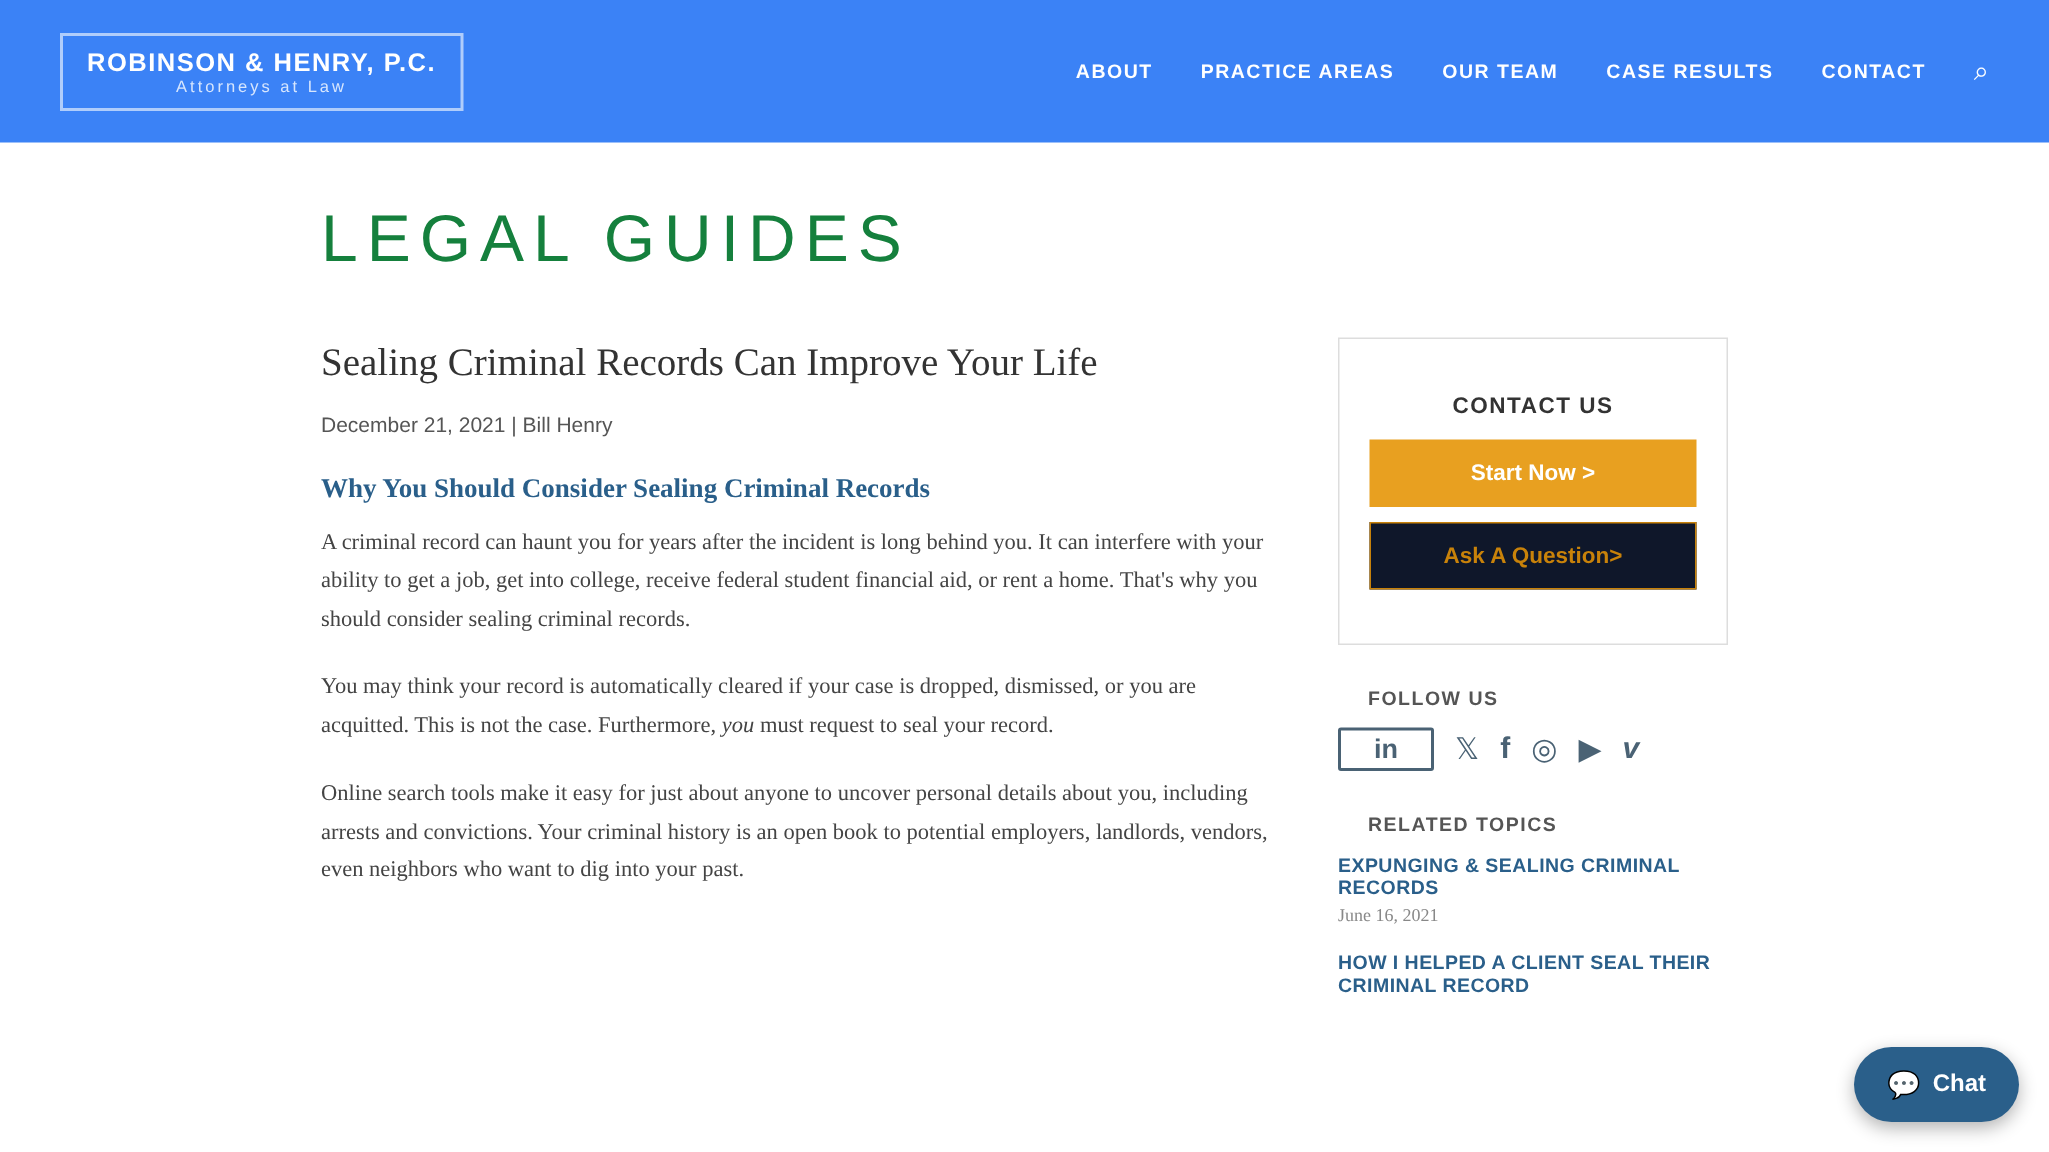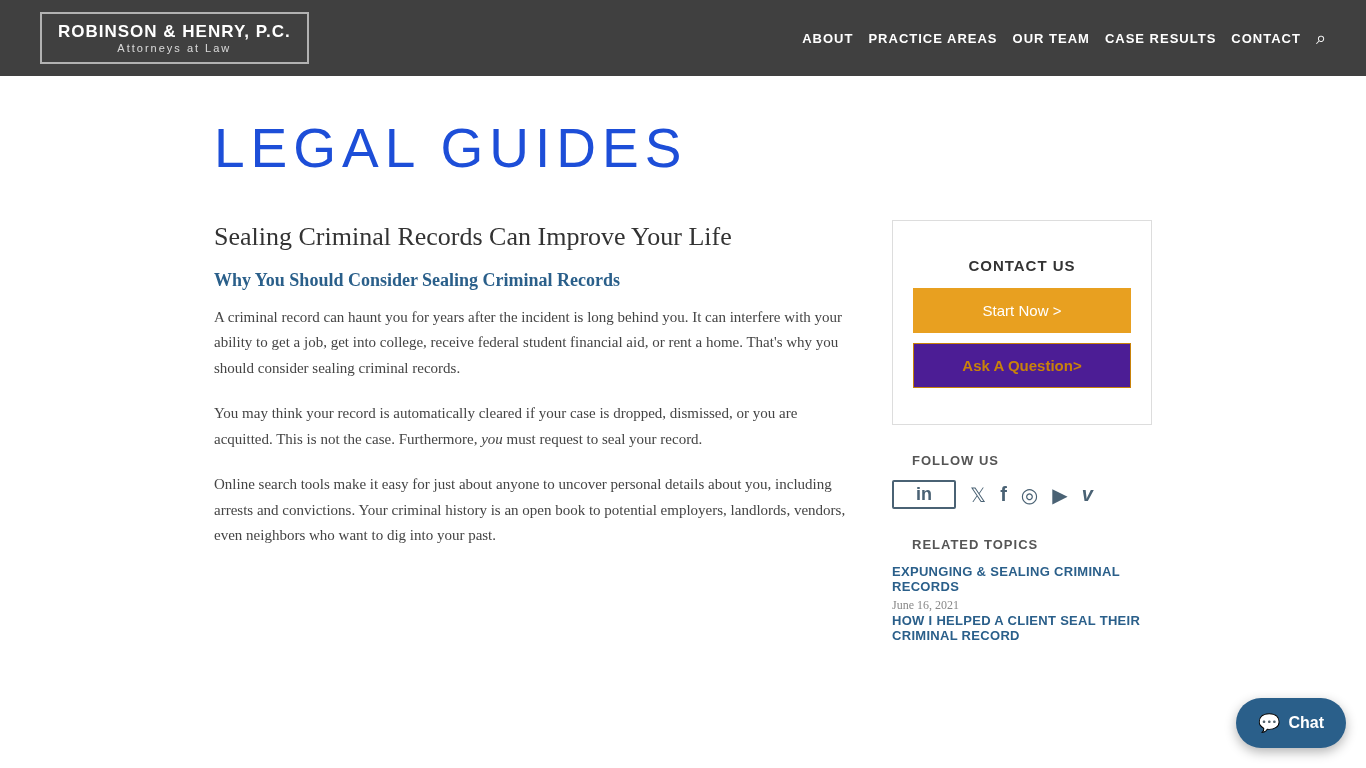--- a/index.html
+++ b/index.html
@@ -1,25 +1,25 @@
 <!DOCTYPE html>
 <html><head>
   <meta charset="utf-8">
   <style>
     * { margin: 0; padding: 0; box-sizing: border-box; }
     body { font-family: Georgia, 'Times New Roman', serif; background: #fff; color: #333; font-size: 16px; }
 
     
     .header {
-      background: #404040;
+      background: #3b82f6;
       padding: 0 40px;
       display: flex;
       align-items: center;
       justify-content: space-between;
-      height: 76px;
+      height: 95px;
     }
     .logo-area {
       display: flex;
       flex-direction: column;
       align-items: center;
       border: 2px solid rgba(255,255,255,0.6);
       padding: 8px 16px;
     }
     .logo-name {
       color: #fff;
@@ -30,21 +30,21 @@
     }
     .logo-subtitle {
       color: rgba(255,255,255,0.8);
       font-size: 11px;
       font-family: Arial, sans-serif;
       letter-spacing: 2px;
     }
     .nav {
       display: flex;
       align-items: center;
-      gap: 15px;
+      gap: 32px;
     }
     .nav a {
       color: #fff;
       text-decoration: none;
       font-family: Arial, sans-serif;
       font-size: 13px;
       font-weight: 600;
       letter-spacing: 1px;
       cursor: pointer;
     }
@@ -55,24 +55,24 @@
       cursor: pointer;
       font-size: 18px;
     }
 
     
     .page-title-area {
       padding: 40px 214px 20px;
     }
     .page-title {
       font-family: Arial, sans-serif;
-      font-size: 55px;
+      font-size: 44px;
       font-weight: 300;
       letter-spacing: 6px;
-      color: #1d4ed8;
+      color: #15803d;
     }
 
     
     .main-layout {
       display: flex;
       padding: 20px 214px 40px;
       gap: 40px;
       align-items: flex-start;
     }
 
@@ -144,29 +144,29 @@
       text-decoration: underline;
     }
     .btn-orange {
       display: block;
       background: #e8a020;
       color: #fff;
       text-align: center;
       padding: 14px;
       font-family: Arial, sans-serif;
       font-size: 15px;
-      font-weight: 400;
+      font-weight: 700;
       cursor: pointer;
       border: none;
       width: 100%;
       margin-bottom: 10px;
     }
     .btn-outline {
       display: block;
-      background: #4c1d95;
+      background: #0f172a;
       color: #c8820a;
       text-align: center;
       padding: 13px;
       font-family: Arial, sans-serif;
       font-size: 15px;
       font-weight: 600;
       cursor: pointer;
       border: 1px solid #c8820a;
       width: 100%;
     }
@@ -205,20 +205,21 @@
       font-size: 13px;
       font-weight: bold;
       color: #2a5f8a;
       margin-bottom: 4px;
       cursor: pointer;
       letter-spacing: 0.3px;
     }
     .related-topic-date {
       font-size: 12px;
       color: #888;
+      margin-bottom: 16px;
     }
 
     
     .chat-btn {
       position: fixed;
       bottom: 20px;
       right: 20px;
       background: #2a5f8a;
       color: #fff;
       border: none;
@@ -256,20 +257,21 @@
 </header>
 
 <div class="page-title-area">
   <h1 class="page-title">LEGAL GUIDES</h1>
 </div>
 
 <div class="main-layout">
 
   <article class="article">
     <h2 class="article-title">Sealing Criminal Records Can Improve Your Life</h2>
+    <p class="article-meta">December 21, 2021 | Bill Henry</p>
     <h3 class="article-section-title">Why You Should Consider Sealing Criminal Records</h3>
     <p class="article-para">A criminal record can haunt you for years after the incident is long behind you. It can interfere with your ability to get a job, get into college, receive federal student financial aid, or rent a home. That's why you should consider sealing criminal records.</p>
     <p class="article-para">
       You may think your record is automatically cleared if your case is dropped, dismissed, or you are acquitted. This is not the case. Furthermore, <em>you</em> must request to seal your record.
     </p>
     <p class="article-para">Online search tools make it easy for just about anyone to uncover personal details about you, including arrests and convictions. Your criminal history is an open book to potential employers, landlords, vendors, even neighbors who want to dig into your past.</p>
   </article>
 
   <aside class="sidebar">
 

